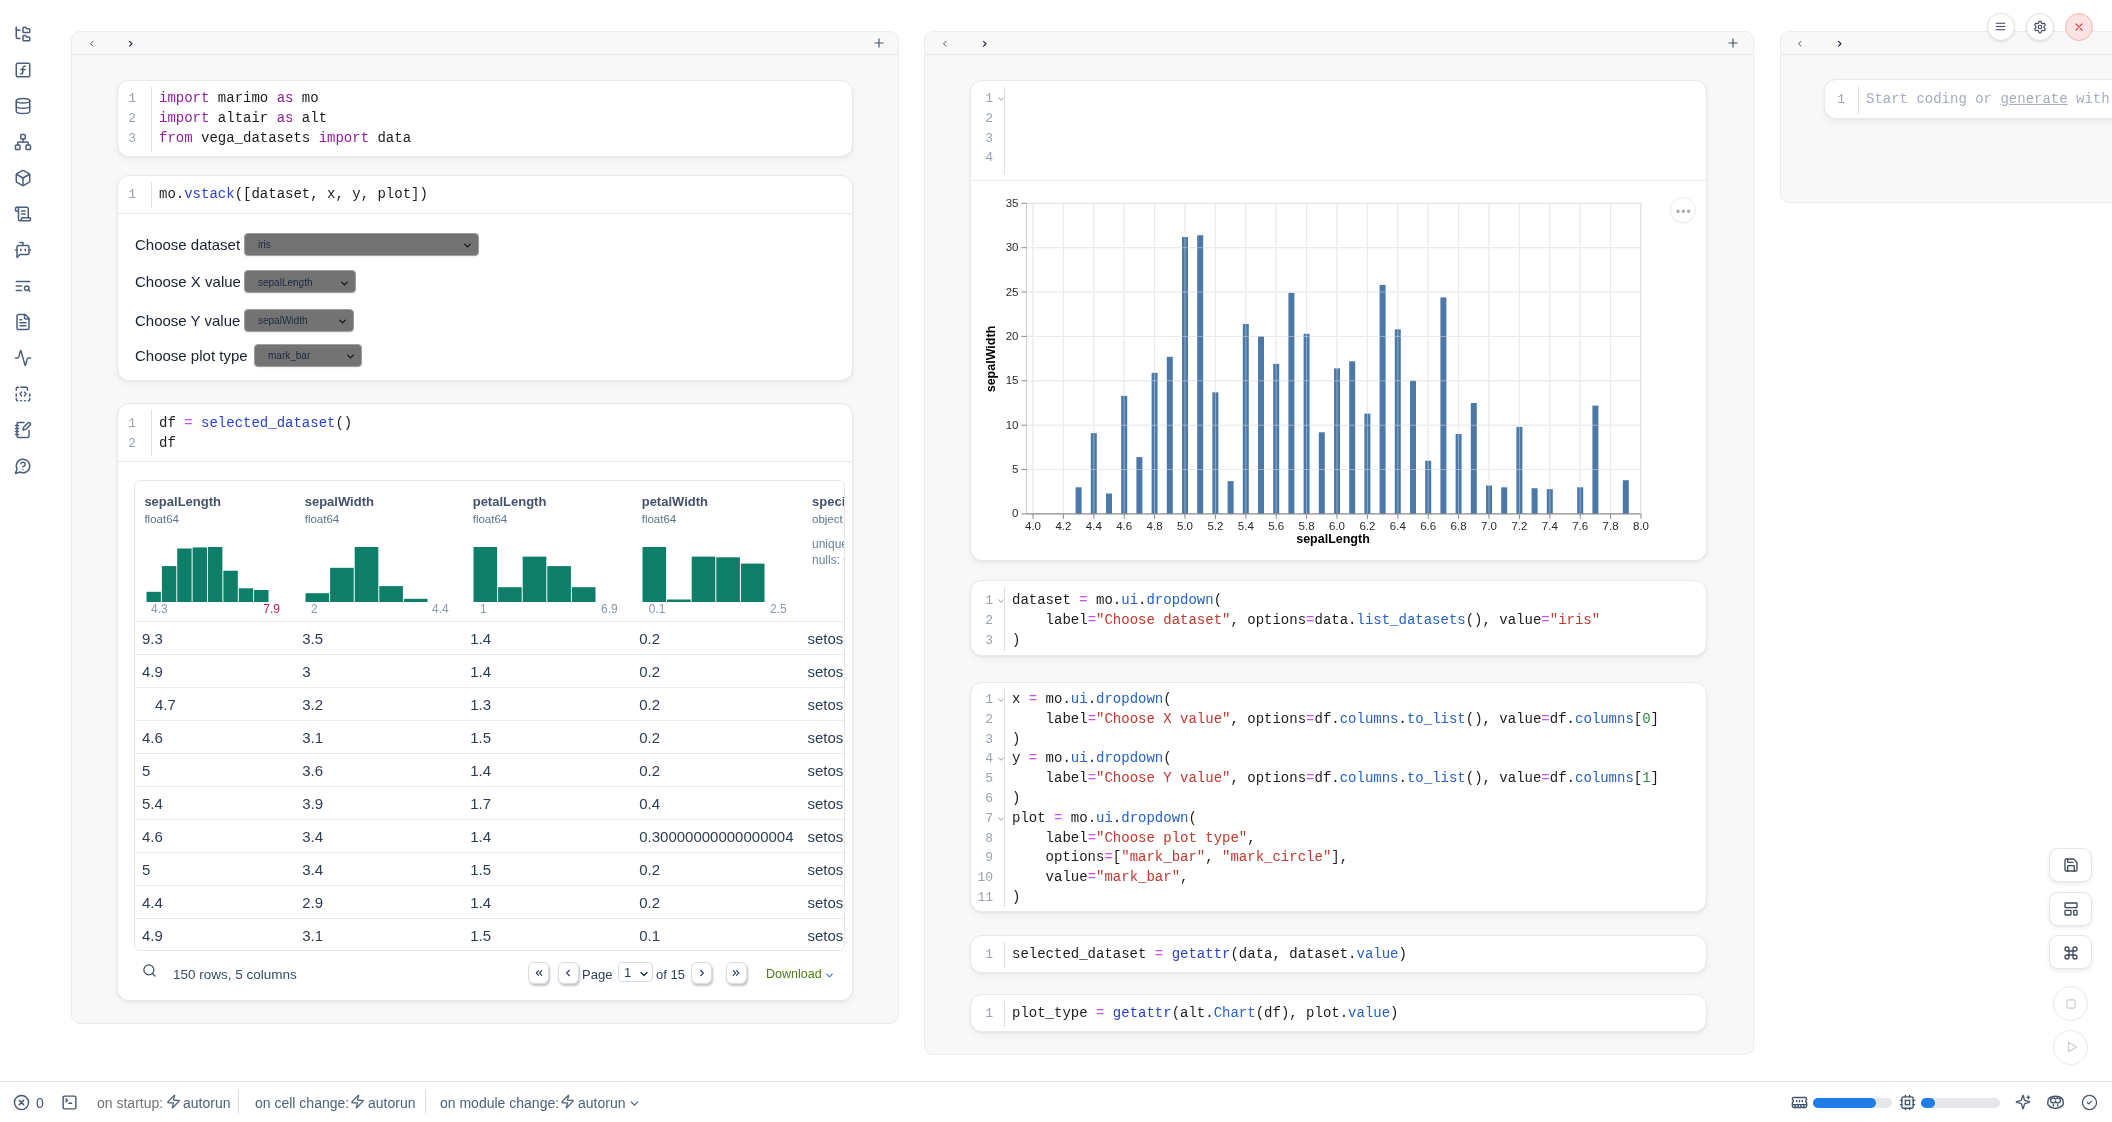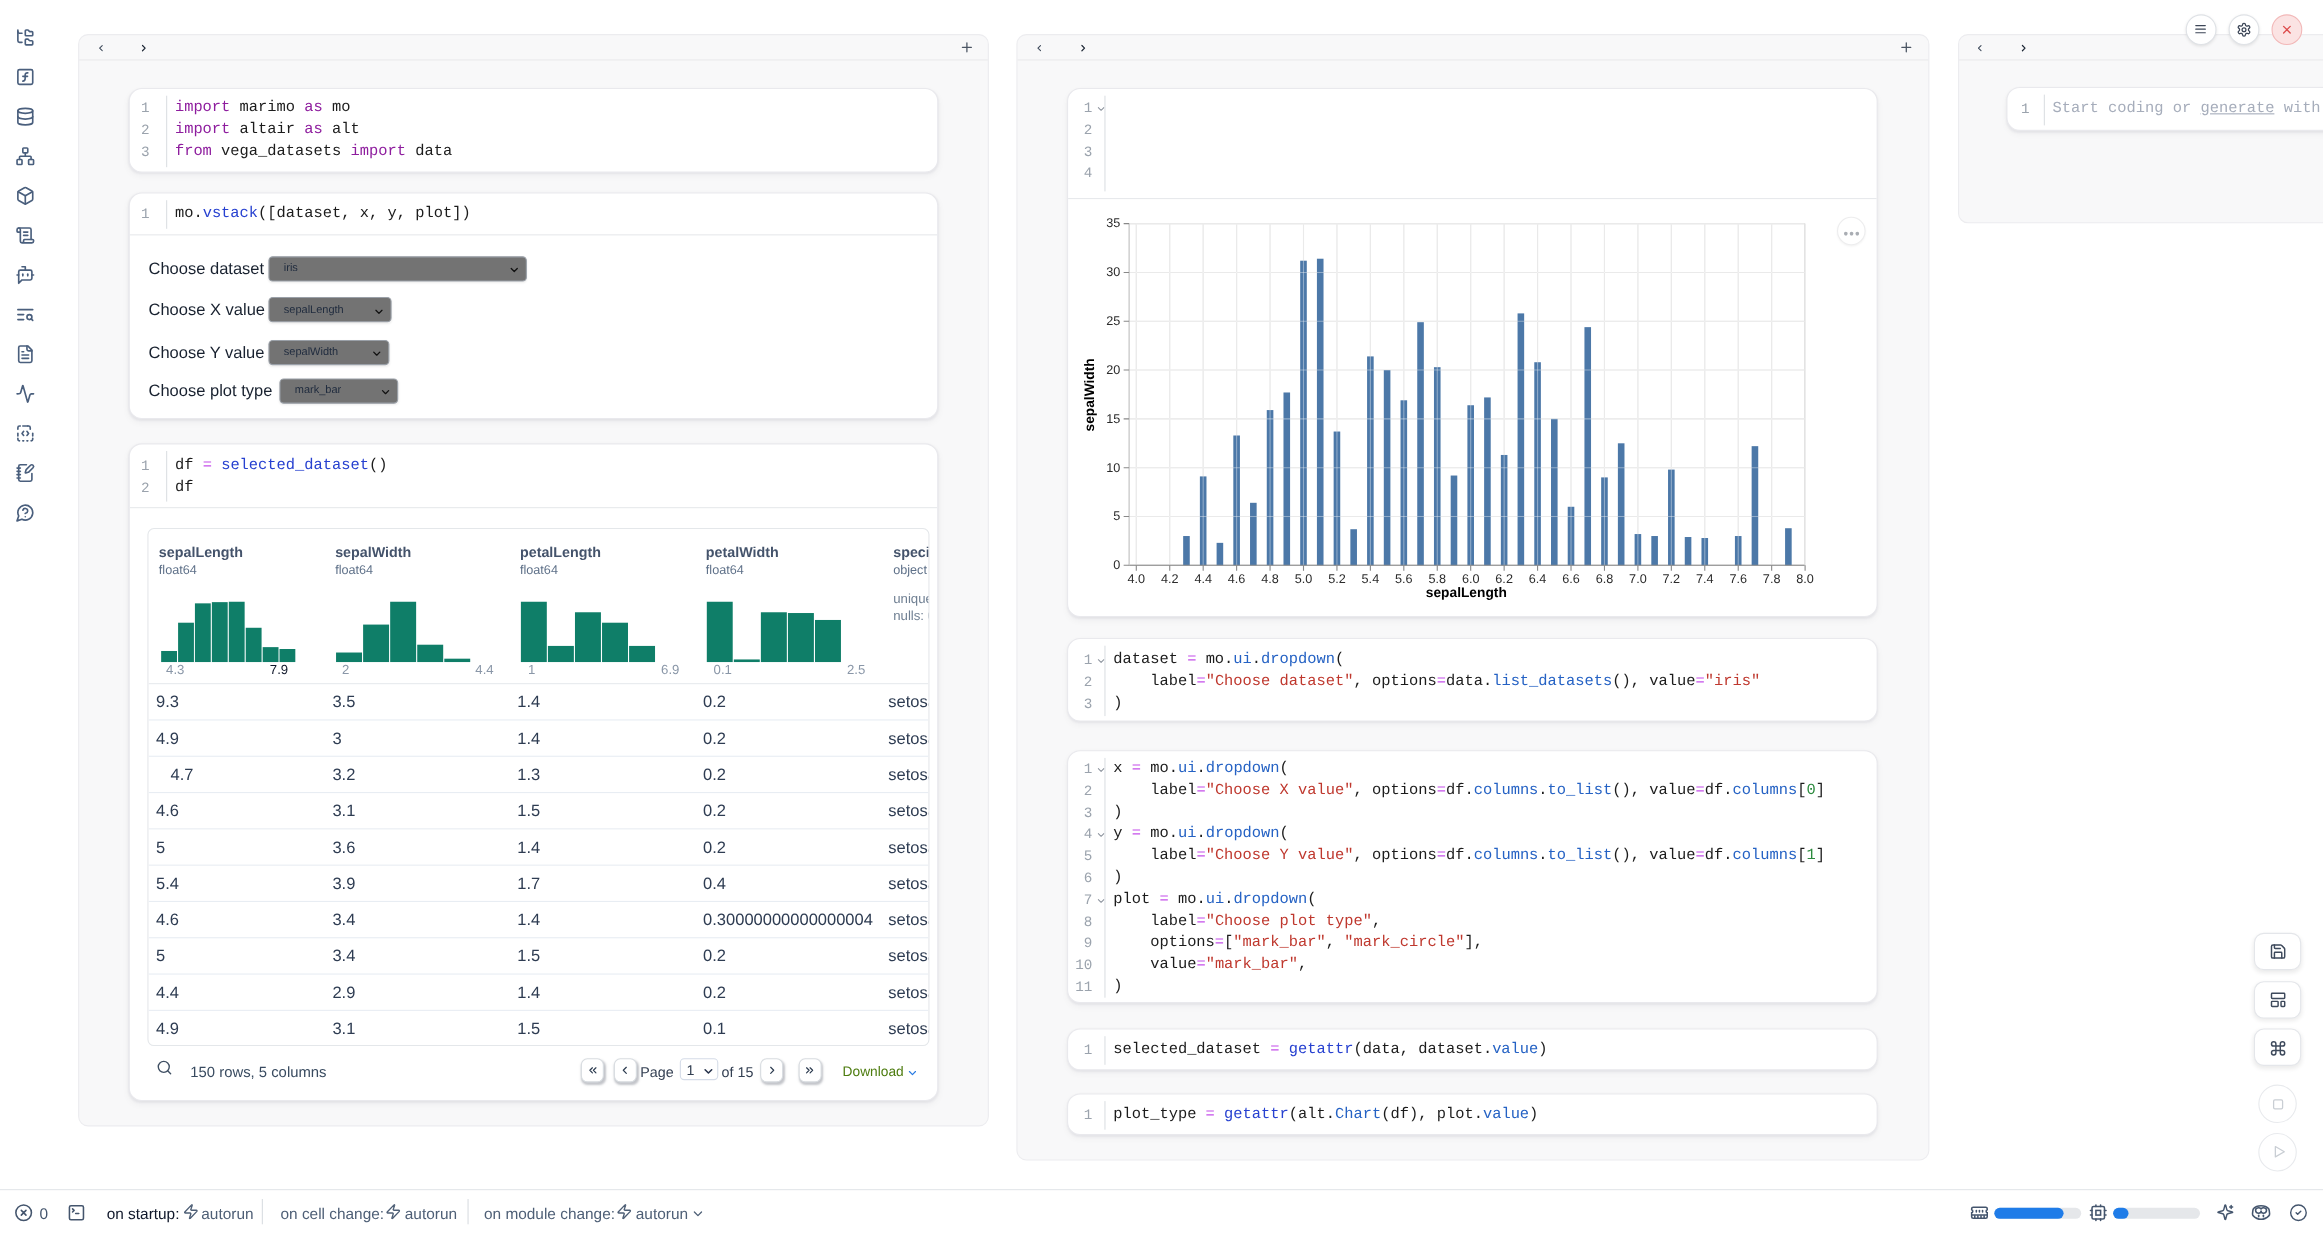--- a/index.html
+++ b/index.html
@@ -233,21 +233,21 @@
       </svg>
 <svg style="position:absolute;left:506.7px;top:66px" width="123" height="55">
         <rect x="0.5" y="-2.8" width="23.6" height="57.8" fill="#0f7e68"></rect>
         <rect x="25.1" y="52.5" width="23.6" height="2.5" fill="#0f7e68"></rect>
         <rect x="49.7" y="9.6" width="23.6" height="45.4" fill="#0f7e68"></rect>
         <rect x="74.3" y="10.3" width="23.6" height="44.7" fill="#0f7e68"></rect>
         <rect x="98.9" y="16.6" width="23.6" height="38.4" fill="#0f7e68"></rect>
       </svg>
 
 <div style="position:absolute;left:16px;top:121px;font-size:12px;color:#8a97a8">4.3</div>
-      <div style="position:absolute;left:82px;width:45px;text-align:right;top:121px;font-size:12px;color:#0f172a">7.9</div>
+      <div style="position:absolute;left:100px;width:45px;text-align:right;top:121px;font-size:12px;color:#be185d">7.9</div>
       <div style="position:absolute;left:176px;top:121px;font-size:12px;color:#8a97a8">2</div>
       <div style="position:absolute;left:268.8px;width:45px;text-align:right;top:121px;font-size:12px;color:#8a97a8">4.4</div>
       <div style="position:absolute;left:344.9px;top:121px;font-size:12px;color:#8a97a8">1</div>
       <div style="position:absolute;left:437.7px;width:45px;text-align:right;top:121px;font-size:12px;color:#8a97a8">6.9</div>
       <div style="position:absolute;left:513.7px;top:121px;font-size:12px;color:#8a97a8">0.1</div>
       <div style="position:absolute;left:606.6px;width:45px;text-align:right;top:121px;font-size:12px;color:#8a97a8">2.5</div>
       <div style="position:absolute;left:0;right:0;top:140px;height:1px;background:#e7eaee"></div>
 <div style="position:absolute;left:6.9px;top:149.1px;font-size:15px;color:#2e3c52">9.3</div>
 <div style="position:absolute;left:167.2px;top:149.1px;font-size:15px;color:#2e3c52">3.5</div>
 <div style="position:absolute;left:335.2px;top:149.1px;font-size:15px;color:#2e3c52">1.4</div>
@@ -636,21 +636,21 @@
 <svg style="position:absolute;left:13px;top:1094px" width="17" height="17" viewBox="0 0 24 24" fill="none" stroke="#44556d" stroke-width="2" stroke-linecap="round">
     <circle cx="12" cy="12" r="10"></circle>
     <path d="m15 9-6 6M9 9l6 6"></path>
   </svg>
 <div style="position:absolute;left:36px;top:1095px;font-size:14px;color:#44556d">0</div>
 <svg style="position:absolute;left:61px;top:1094px" width="17" height="17" viewBox="0 0 24 24" fill="none" stroke="#44556d" stroke-width="2" stroke-linecap="round" stroke-linejoin="round">
     <rect width="18" height="18" x="3" y="3" rx="2"></rect>
     <path d="m7 11 2-2-2-2"></path>
     <path d="M11 13h4"></path>
   </svg>
-<div style="position:absolute;top:1094.5px;font-size:14px;color:#0f172a;left:97px">on startup:</div>
+<div style="position:absolute;top:1094.5px;font-size:14px;color:#737373;left:97px">on startup:</div>
 <svg style="position:absolute;left:166px;top:1094px" width="15" height="15" viewBox="0 0 24 24" fill="none" stroke="#4e5f76" stroke-width="2" stroke-linejoin="round">
     <path d="M4 14a1 1 0 0 1-.78-1.63l9.9-10.2a.5.5 0 0 1 .86.46l-1.92 6.02A1 1 0 0 0 13 10h7a1 1 0 0 1 .78 1.63l-9.9 10.2a.5.5 0 0 1-.86-.46l1.92-6.02A1 1 0 0 0 11 14z"></path>
   </svg>
 <div style="position:absolute;top:1094.5px;font-size:14px;color:#4e5f76;left:183px">autorun</div>
 <div style="position:absolute;left:238px;top:1090px;width:1px;height:23px;background:#d9dde2"></div>
 <div style="position:absolute;top:1094.5px;font-size:14px;color:#4e5f76;left:255px">on cell change:</div>
 <svg style="position:absolute;left:350px;top:1094px" width="15" height="15" viewBox="0 0 24 24" fill="none" stroke="#4e5f76" stroke-width="2" stroke-linejoin="round">
     <path d="M4 14a1 1 0 0 1-.78-1.63l9.9-10.2a.5.5 0 0 1 .86.46l-1.92 6.02A1 1 0 0 0 13 10h7a1 1 0 0 1 .78 1.63l-9.9 10.2a.5.5 0 0 1-.86-.46l1.92-6.02A1 1 0 0 0 11 14z"></path>
   </svg>
 <div style="position:absolute;top:1094.5px;font-size:14px;color:#4e5f76;left:368px">autorun</div>

